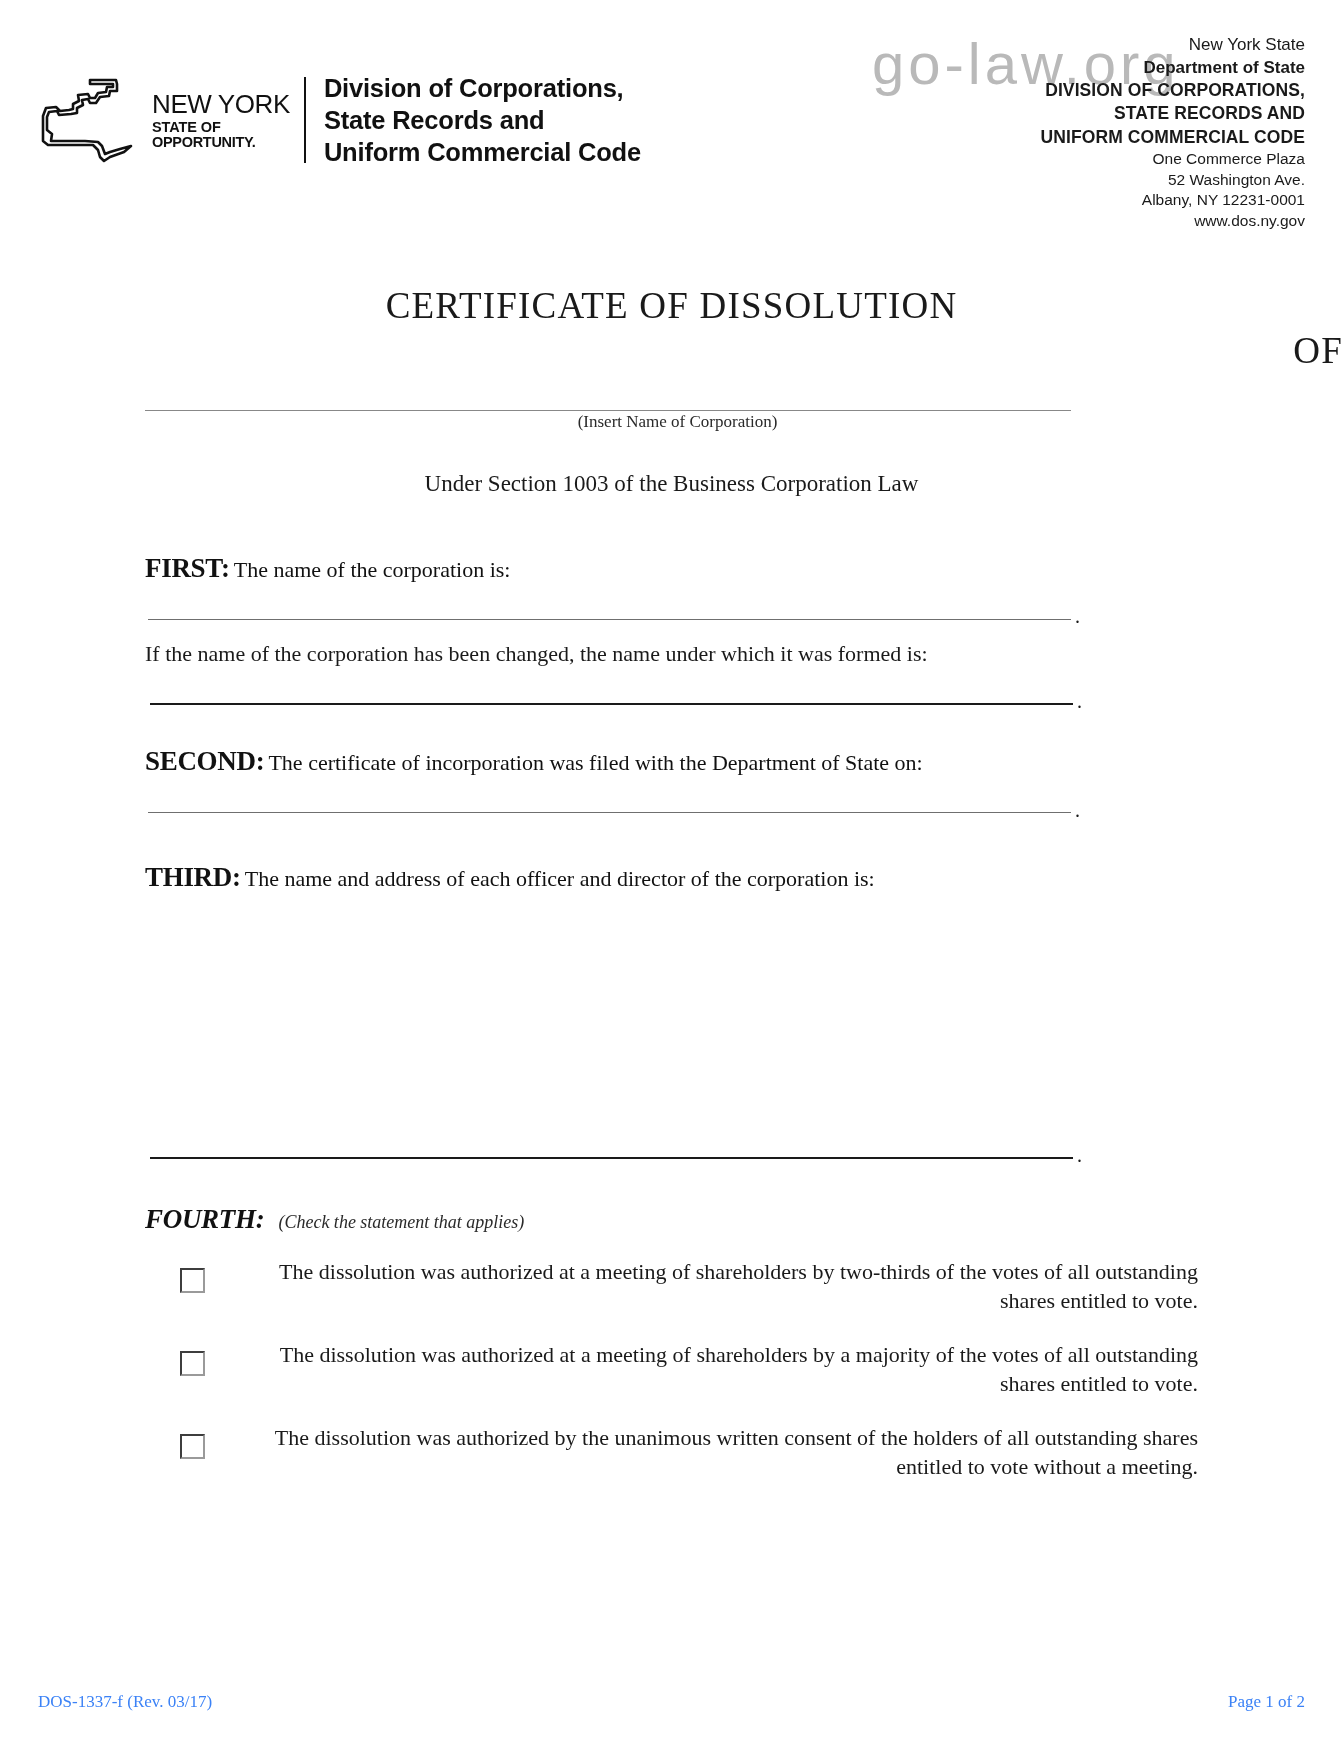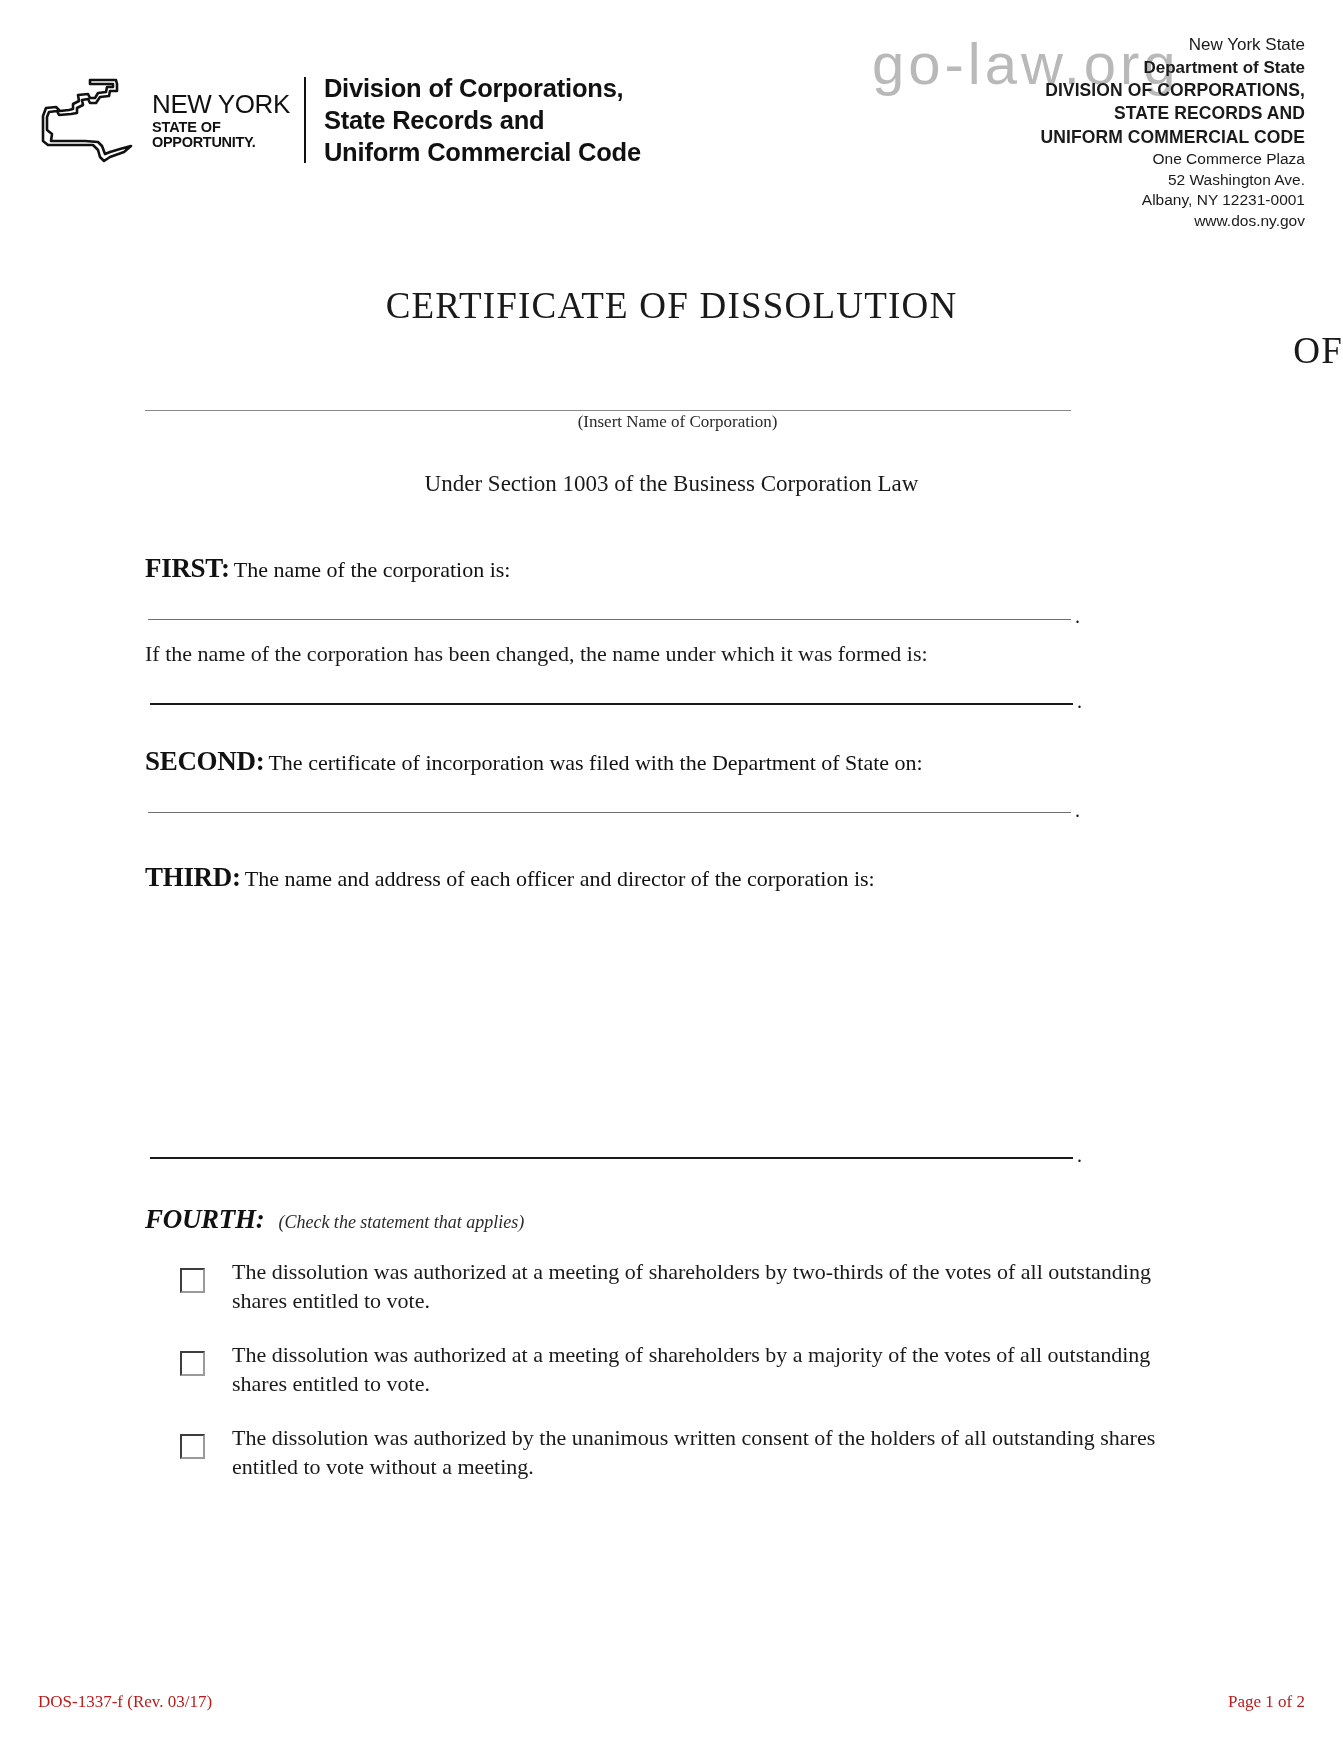--- a/index.html
+++ b/index.html
@@ -246,32 +246,33 @@
     border-left: 2px solid #3d3d3d;
     border-right: 2px solid #9a9a9a;
     border-bottom: 2px solid #9a9a9a;
     box-shadow: inset 0 0 0 1px #ffffff;
   }
   .check-text {
     margin-left: 27px;
     font-size: 22px;
     line-height: 1.30;
     color: #1a1a1a;
+    text-align: right;
   }
 
   
   .footer {
     position: absolute;
     left: 38px;
     right: 38px;
     bottom: 26px;
     display: flex;
     justify-content: space-between;
     font-size: 17px;
-    color: #b91c1c;
+    color: #3b82f6;
   }
 </style>
 </head>
 <body>
 
 <div class="page">
 
   <div class="header">
 
     <div class="watermark">go-law.org</div>

